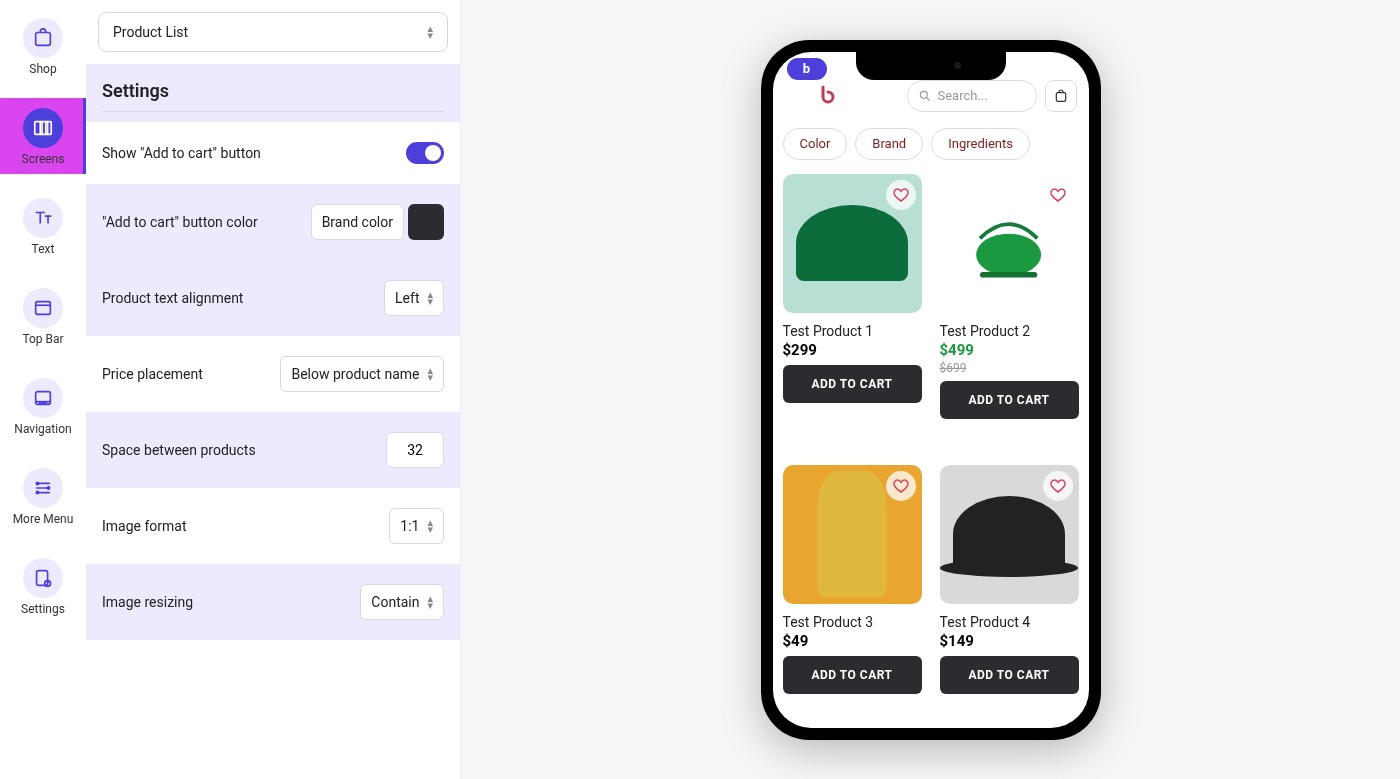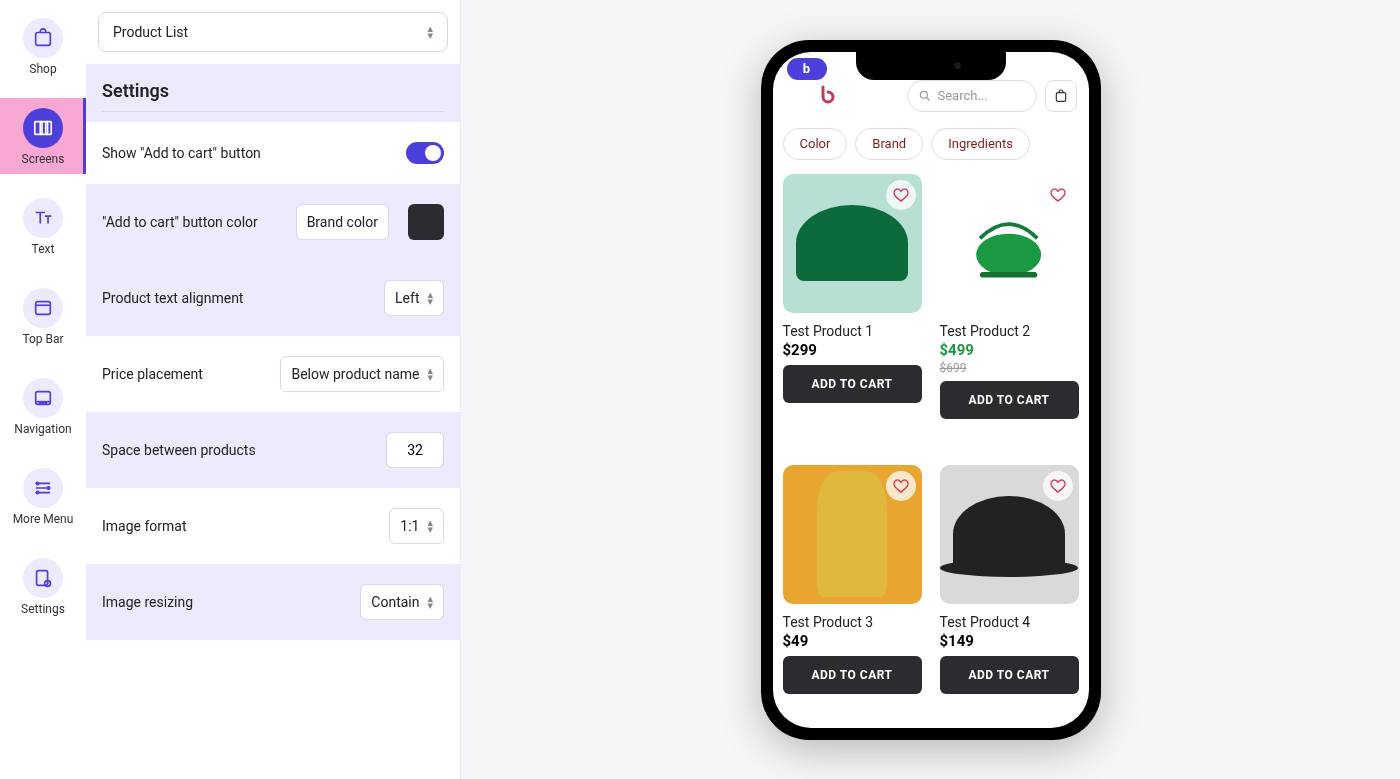--- a/index.html
+++ b/index.html
@@ -1,39 +1,39 @@
 <!DOCTYPE html>
 <html><head>
 <meta charset="utf-8">
 <style>
 * { margin: 0; padding: 0; box-sizing: border-box; font-family: -apple-system, BlinkMacSystemFont, "Segoe UI", Roboto, sans-serif; }
 body { display: flex; width: 1400px; height: 779px; background: #fff; overflow: hidden; }
 
 
 .sidebar { width: 86px; background: #fff; display: flex; flex-direction: column; align-items: center; padding-top: 8px; gap: 14px; }
 .side-item { width: 86px; display: flex; flex-direction: column; align-items: center; padding: 10px 0 8px; cursor: pointer; position: relative; }
-.side-item.active { background: #f9a8d4; }
+.side-item.active { background: #d946ef; }
 .side-item.active::before { content:""; position:absolute; right:0; top:0; bottom:0; width:3px; background:#4d3fd9; }
 .side-icon { width: 40px; height: 40px; border-radius: 50%; background: #eceafc; display:flex; align-items:center; justify-content:center; margin-bottom:4px;}
 .side-item.active .side-icon { background:#4d3fd9; }
 .side-label { font-size: 12px; color: #333; }
 
 
 .panel { width: 375px; background: #fff; border-right: 1px solid #eceafc; display:flex; flex-direction:column; }
 .panel-top { padding: 12px; }
 .select-main { width:100%; height:40px; border:1px solid #d7d5f0; border-radius:8px; background:#fff; padding:0 14px; display:flex; align-items:center; justify-content:space-between; font-size:14px; color:#222; cursor:pointer;}
 .settings-head { padding: 16px 16px 10px; background:#eceafc; }
 .settings-head h3 { font-size:18px; font-weight:600; color:#222; padding-bottom:10px; border-bottom:1px solid #d7d5f0;}
 .row { display:flex; align-items:center; justify-content:space-between; padding:20px 16px; font-size:14px; color:#222;}
 .row.alt { background:#eceafc; }
 .toggle { width:38px; height:22px; border-radius:11px; background:#4d3fd9; position:relative; cursor:pointer;}
 .toggle.off { background:#e5e5e5;}
 .toggle .knob { width:16px; height:16px; border-radius:50%; background:#fff; position:absolute; top:3px; right:3px;}
 .toggle.off .knob { left:3px; right:auto;}
-.row-ctrl { display:flex; align-items:center; gap:19px;}
+.row-ctrl { display:flex; align-items:center; gap:4px;}
 .mini-select { height:36px; border:1px solid #d7d5f0; border-radius:6px; background:#fff; padding:0 10px; display:flex; align-items:center; gap:8px; font-size:14px; cursor:pointer;}
 .swatch { width:36px; height:36px; border-radius:6px; background:#2b2b30; }
 .num-input { width:58px; height:36px; border:1px solid #d7d5f0; border-radius:6px; background:#fff; text-align:center; font-size:14px;}
 .updown { font-size:11px; color:#888; line-height:7px; display:flex; flex-direction:column;}
 
 
 .canvas { flex:1; background:#f4f6f8; display:flex; align-items:center; justify-content:center; padding:20px; position:relative;}
 
 
 .phone { width:340px; height:700px; background:#000; border-radius:48px; padding:12px; box-shadow:0 10px 40px rgba(0,0,0,0.25); position:relative;}

